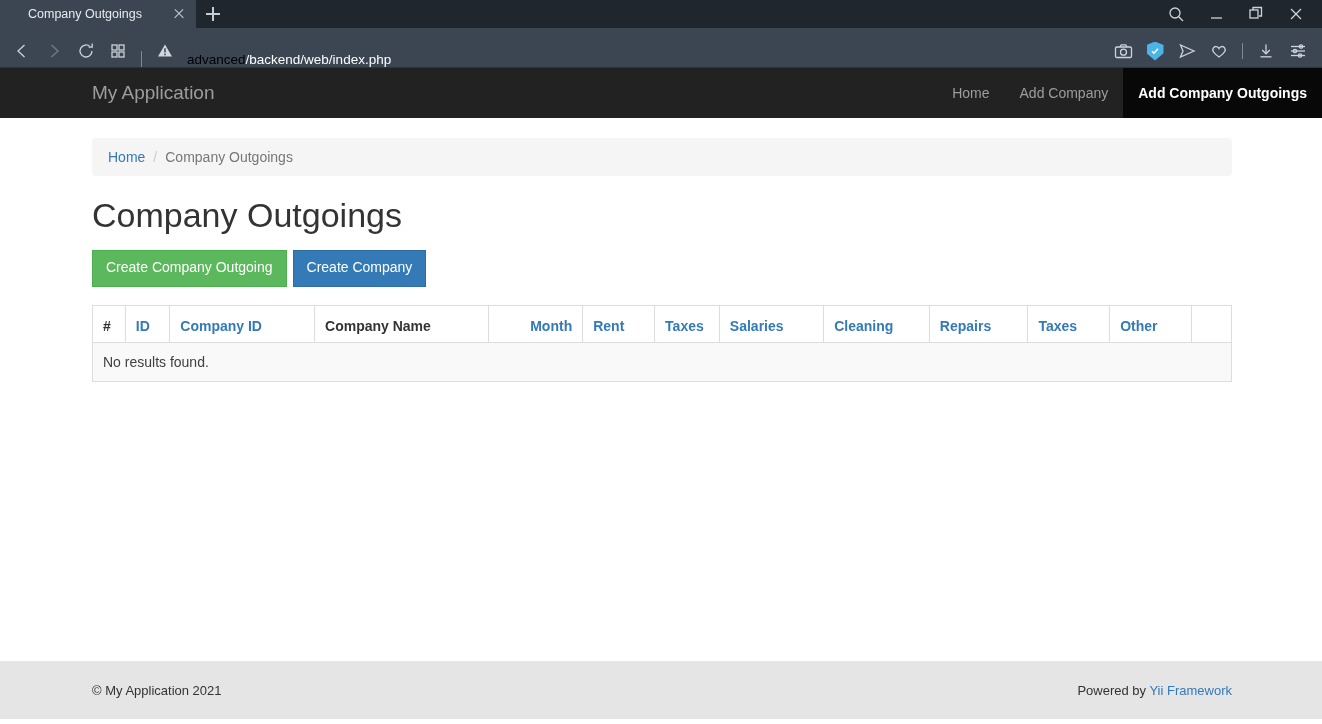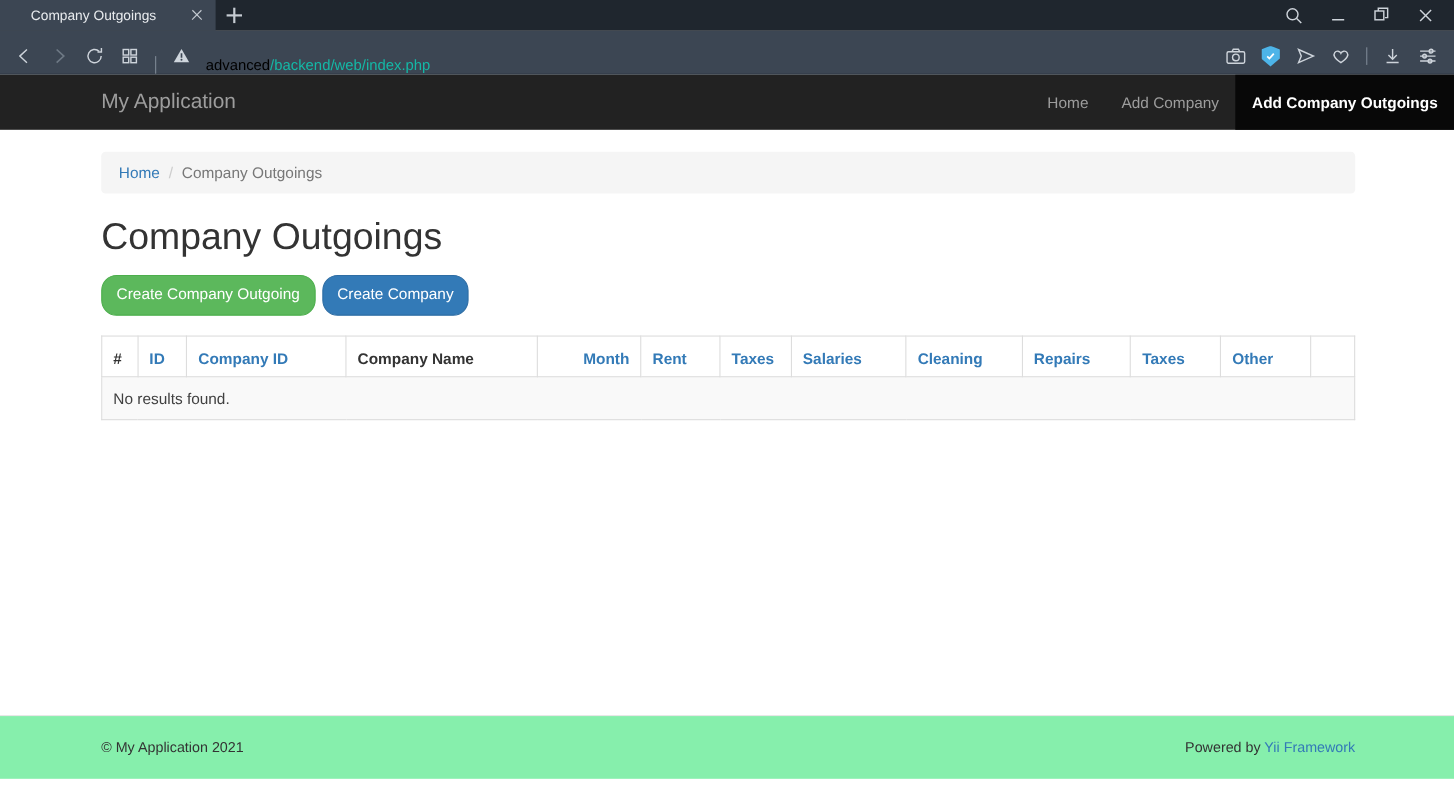--- a/index.html
+++ b/index.html
@@ -107,21 +107,21 @@
     width: 1px; height: 16px; background: #7d8894; margin: 0 7px; flex: none;
   }
   #url-area {
     flex: 1;
     display: flex; align-items: center;
     padding-left: 6px;
     font-size: 13.5px;
     overflow: hidden; white-space: nowrap;
     cursor: text;
   }
-  #url-path { color: #14b8a6; }
+  #url-path { color: #ffffff; }
   #toolbar-right { display: flex; align-items: center; flex: none; }
   .shield-badge {
     width: 17px; height: 19px;
     background: #4db4e8;
     clip-path: polygon(50% 0, 100% 18%, 100% 62%, 50% 100%, 0 62%, 0 18%);
     display: flex; align-items: center; justify-content: center;
   }
 
   
   #page { width: 1322px; height: 656px; background: #fff; position: relative; }
@@ -185,21 +185,21 @@
     font-weight: normal;
     color: #333;
     margin: 21px 0 0 0;
     line-height: 1.1;
   }
 
   #btn-row { margin-top: 16px; display: flex; gap: 6px; }
   .btn {
     font-size: 14px;
     padding: 7px 13px 8px;
-    border-radius: 14px;
+    border-radius: 0;
     border: 1px solid transparent;
     color: #fff;
     cursor: pointer;
     line-height: 1.42;
     font-family: "Liberation Sans", sans-serif;
   }
   .btn-success { background: #5cb85c; border-color: #4cae4c; }
   .btn-primary { background: #337ab7; border-color: #2e6da4; }
 
   #grid { margin-top: 18px; }
@@ -227,24 +227,24 @@
   table#outgoings-table td.empty {
     border: 1px solid #ddd;
     padding: 10px;
     background: #f9f9f9;
     color: #404040;
     height: 39px;
   }
 
   #footer {
     position: absolute;
-    left: 0; bottom: 16px;
+    left: 0; bottom: 5px;
     width: 1322px;
     height: 58px;
-    background: #86efac;
+    background: #e5e5e5;
     border-top: 1px solid #e7e7e7;
     display: flex;
     align-items: center;
   }
   #footer-inner {
     width: 1140px;
     margin-left: 92px;
     display: flex;
     justify-content: space-between;
     font-size: 13px;

